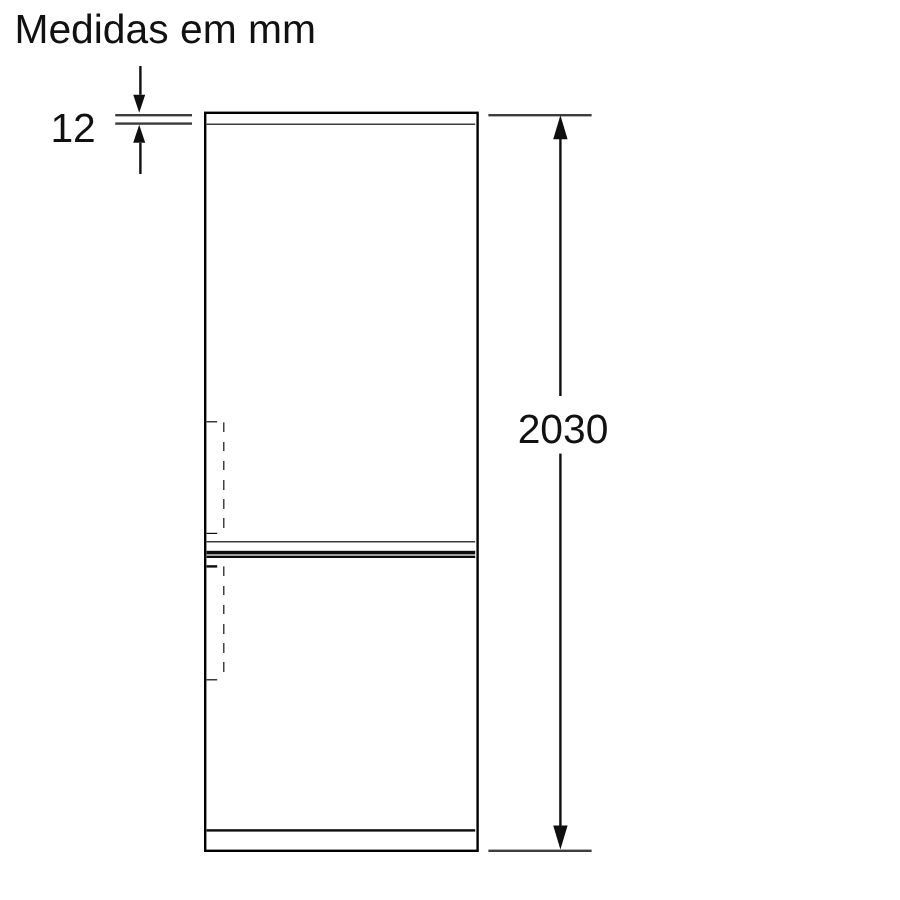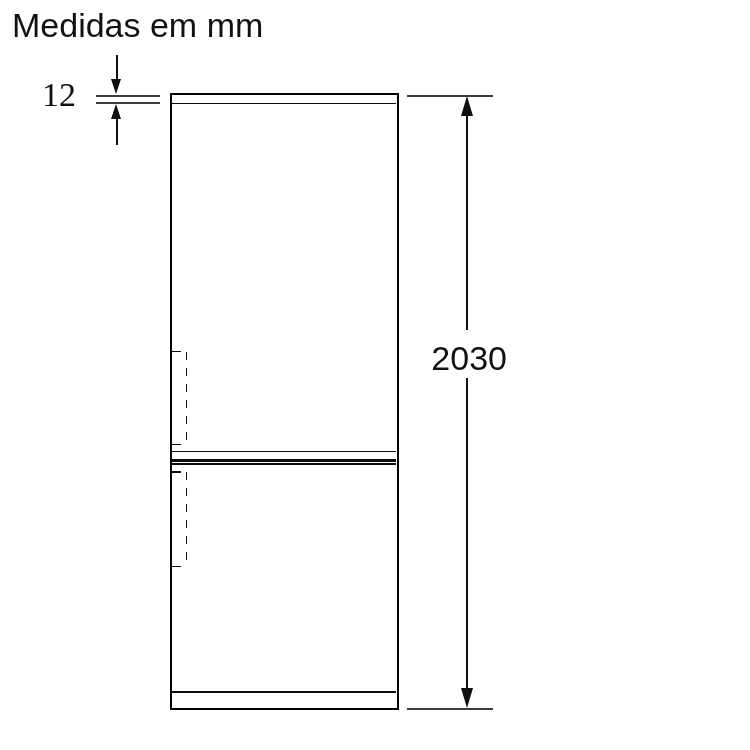--- a/index.html
+++ b/index.html
@@ -18,21 +18,21 @@
     font-size: 34px;
     color: #111111;
     white-space: nowrap;
   }
   .dim-label {
     position: absolute;
     font-size: 34px;
     color: #111111;
     white-space: nowrap;
   }
-  .label-12 { left: 42px; top: 76px; font-family: Liberation Serif, serif; }
+  .label-12 { left: 42px; top: 88px; }
   .label-2030 { left: 427px; top: 339px; width: 80px; text-align: right; }
 
   
   .cabinet {
     position: absolute;
     left: 170px;
     top: 93px;
     width: 228.5px;
     height: 617px;
     box-sizing: border-box;

